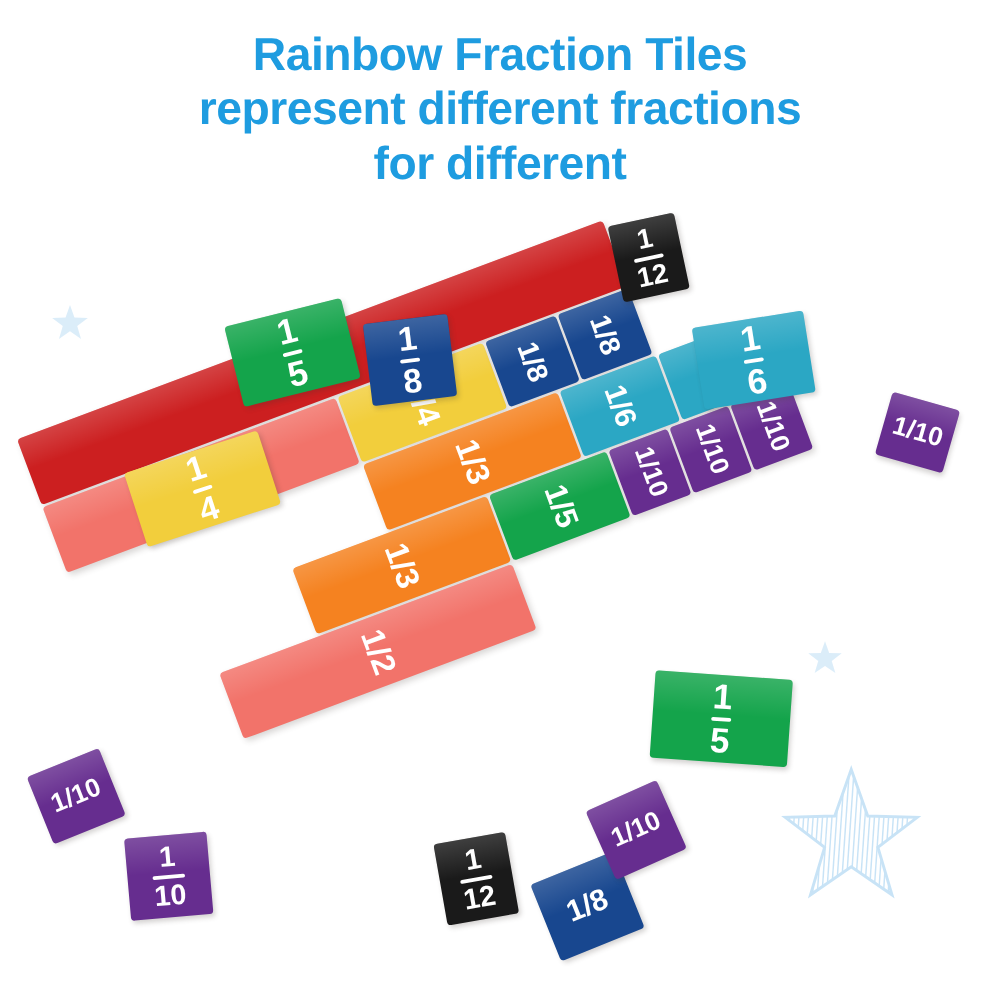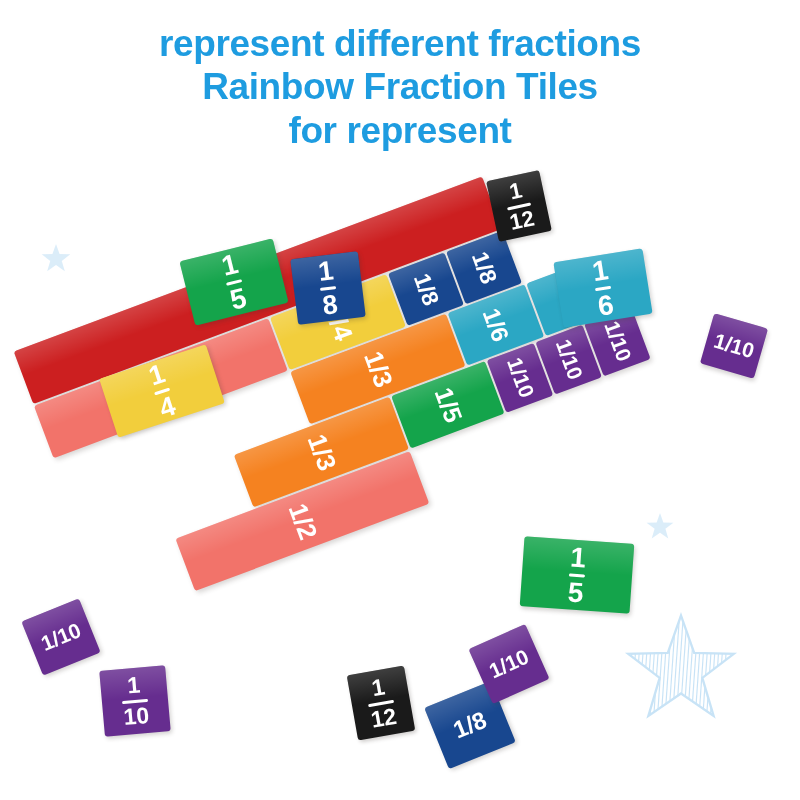--- a/index.html
+++ b/index.html
@@ -103,23 +103,23 @@
   #chart-group .tile { box-shadow: 1.5px 3px 5px rgba(60,50,45,0.20); }
 
   .scatter .tile { position: absolute; }
 </style>
 </head>
 <body>
 
 <div id="stage" style="background: rgb(255, 255, 255);">
 
   <div id="headline" style="color: rgb(30, 156, 224);">
+    <span class="hl-line">Rainbow Fraction Tiles</span>
     <span class="hl-line">represent different fractions</span>
-    <span class="hl-line">Rainbow Fraction Tiles</span>
-    <span class="hl-line">for represent</span>
+    <span class="hl-line">for different</span>
   </div>
 
   <div id="deco-layer">
       <div class="deco-star" style="left: 40px; top: 243px;">
         <svg width="32" height="32" viewBox="0 0 100 100" style="opacity: 0.55;">
           <polygon points="50.00,3.00 61.17,34.63 94.70,35.48 68.07,55.87 77.63,88.02 50.00,69.00 22.37,88.02 31.93,55.87 5.30,35.48 38.83,34.63" fill="#BFDFF5" stroke="none"></polygon>
         </svg>
       </div>
       <div class="deco-star" style="left: 645px; top: 512px;">
         <svg width="30" height="30" viewBox="0 0 100 100" style="opacity: 0.55;">

